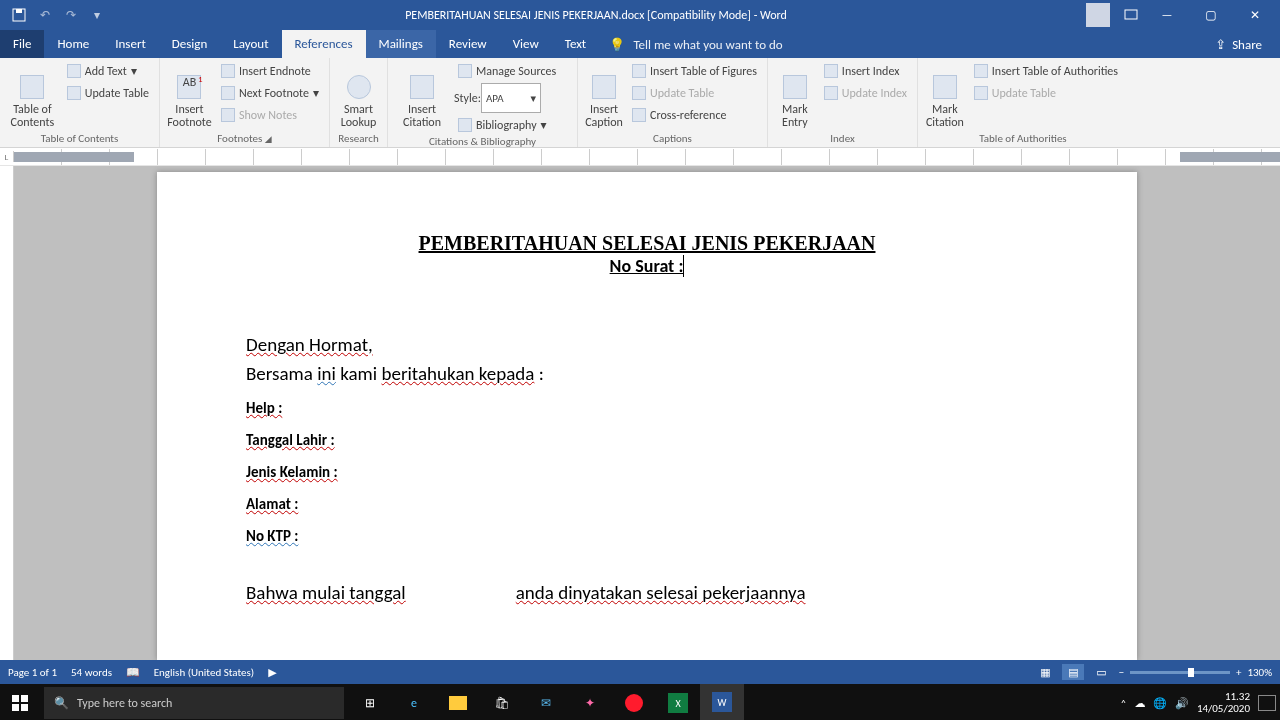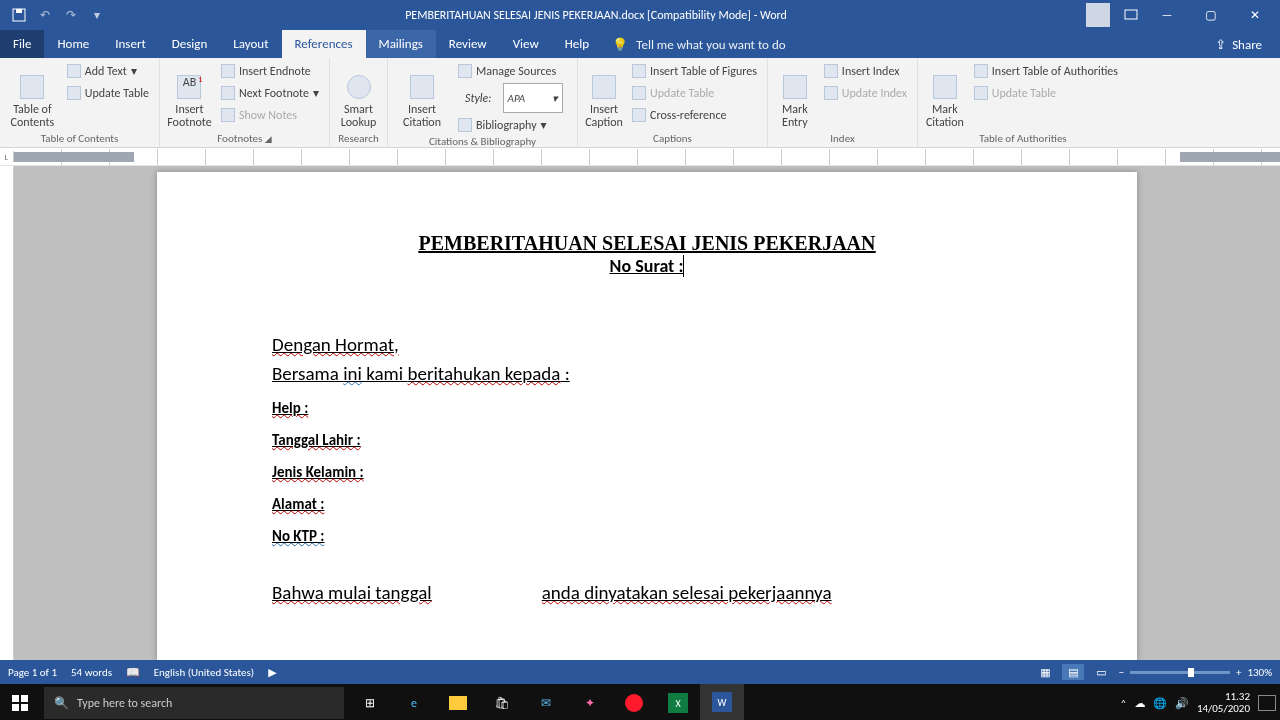--- a/index.html
+++ b/index.html
@@ -22,33 +22,33 @@
 .ribbon { height: 90px; background: #f3f3f3; border-bottom: 1px solid #d4d4d4; display: flex; font-size: 12px; color:#444; }
 .group { border-right: 1px solid #e0e0e0; padding: 3px 6px 0 6px; display:flex; flex-direction:column; }
 .group-body { flex:1; display:flex; align-items:flex-start; gap: 4px; }
 .group-label { text-align:center; font-size: 11px; color:#666; padding-bottom: 2px; }
 .bigbtn { display:flex; flex-direction:column; align-items:center; justify-content:flex-end; width: 56px; height: 68px; text-align:center; line-height: 13px; }
 .bigbtn .ico { width: 24px; height: 24px; margin-bottom: 4px; background: #dfe6f0; border: 1px solid #b8c7dc; }
 .smallbtn { display:flex; align-items:center; gap: 4px; height: 20px; padding: 0 4px; white-space: nowrap; }
 .smallbtn .mi { width: 14px; height: 14px; background:#dfe6f0; border:1px solid #b8c7dc; }
 .col { display:flex; flex-direction:column; gap: 2px; }
 .disabled { color: #aaa; }
-.style-row { display:flex; align-items:center; gap:11px;font-style:italic; }
+.style-row { display:flex; align-items:center; gap:0; }
 .style-sel { width: 60px; height: 30px; border: 1px solid #ababab; background:#fff; font-size:11px; display:flex; align-items:center; padding:0 4px; justify-content:space-between; }
 
 .ruler-area { height: 18px; background: #fff; border-bottom:1px solid #e5e5e5; display:flex; align-items:center; font-size:9px; color:#777; }
 .ruler-left { width: 14px; text-align:center; border-right:1px solid #ccc; }
 .ruler { flex:1; background: repeating-linear-gradient(90deg, #fff 0, #fff 47px, #ccc 47px, #ccc 48px); position:relative; height:16px; }
 .ruler-dark { position:absolute; left:0; width:120px; top:3px; bottom:3px; background:#9fa7b3; }
 .ruler-dark.r2 { left:auto; right:0; width:100px; }
 
 .page-area { height: 494px; background: #bfbfbf; display:flex; overflow:hidden; }
 .vruler { width: 14px; background:#fff; border-right:1px solid #ccc; }
 .page-wrap { flex:1; display:flex; justify-content:center; padding-top:6px; }
-.page { width: 980px; background:#fff; box-shadow: 0 0 6px rgba(0,0,0,0.3); padding: 60px 115px; font-family: Calibri, sans-serif; color:#000;text-decoration:underline; }
+.page { width: 980px; background:#fff; box-shadow: 0 0 6px rgba(0,0,0,0.3); padding: 60px 89px; font-family: Calibri, sans-serif; color:#000; }
 .doc-title { text-align:center; font-family: "Times New Roman", serif; font-weight:bold; font-size: 20px; text-decoration: underline; }
 .doc-sub { text-align:center; font-family: "Times New Roman", serif; font-weight:bold; font-size: 18px;}
 .doc-sub span { text-decoration:underline; }
 .body-txt { font-size: 19px; margin-top: 6px; }
 .wavy { text-decoration: underline wavy #c00000; text-decoration-thickness:1px; }
 .wavy-b { text-decoration: underline wavy #2e74b5; text-decoration-thickness:1px; }
 .field { font-weight:600; margin-top: 14px; font-size:15px; }
 
 .statusbar { height: 22px; background:#2b579a; color:#fff; font-size:11px; display:flex; align-items:center; padding: 12px 8px; gap: 14px; }
 .statusbar .right { margin-left:auto; display:flex; align-items:center; gap: 6px; }
@@ -99,21 +99,21 @@
 <div class="menubar">
   <div class="tab file">File</div>
   <div class="tab">Home</div>
   <div class="tab">Insert</div>
   <div class="tab">Design</div>
   <div class="tab">Layout</div>
   <div class="tab active">References</div>
   <div class="tab" style="background:#3b66a7">Mailings</div>
   <div class="tab">Review</div>
   <div class="tab">View</div>
-  <div class="tab">Help</div>
+  <div class="tab">Text</div>
   <div class="tell-me">
     <span>💡</span>
     <span>Tell me what you want to do</span>
   </div>
   <div class="share">
     <span>⇪</span>
     <span>Share</span>
   </div>
 </div>
 

